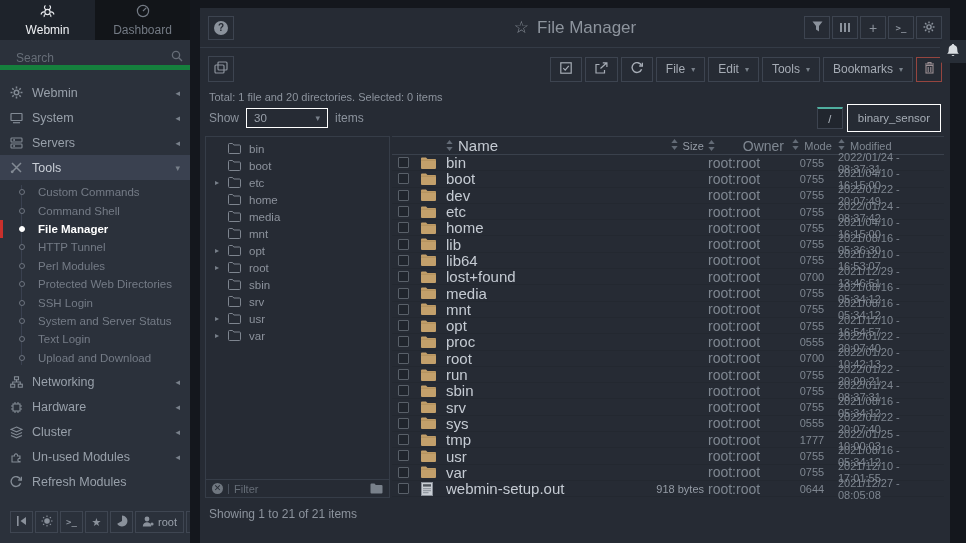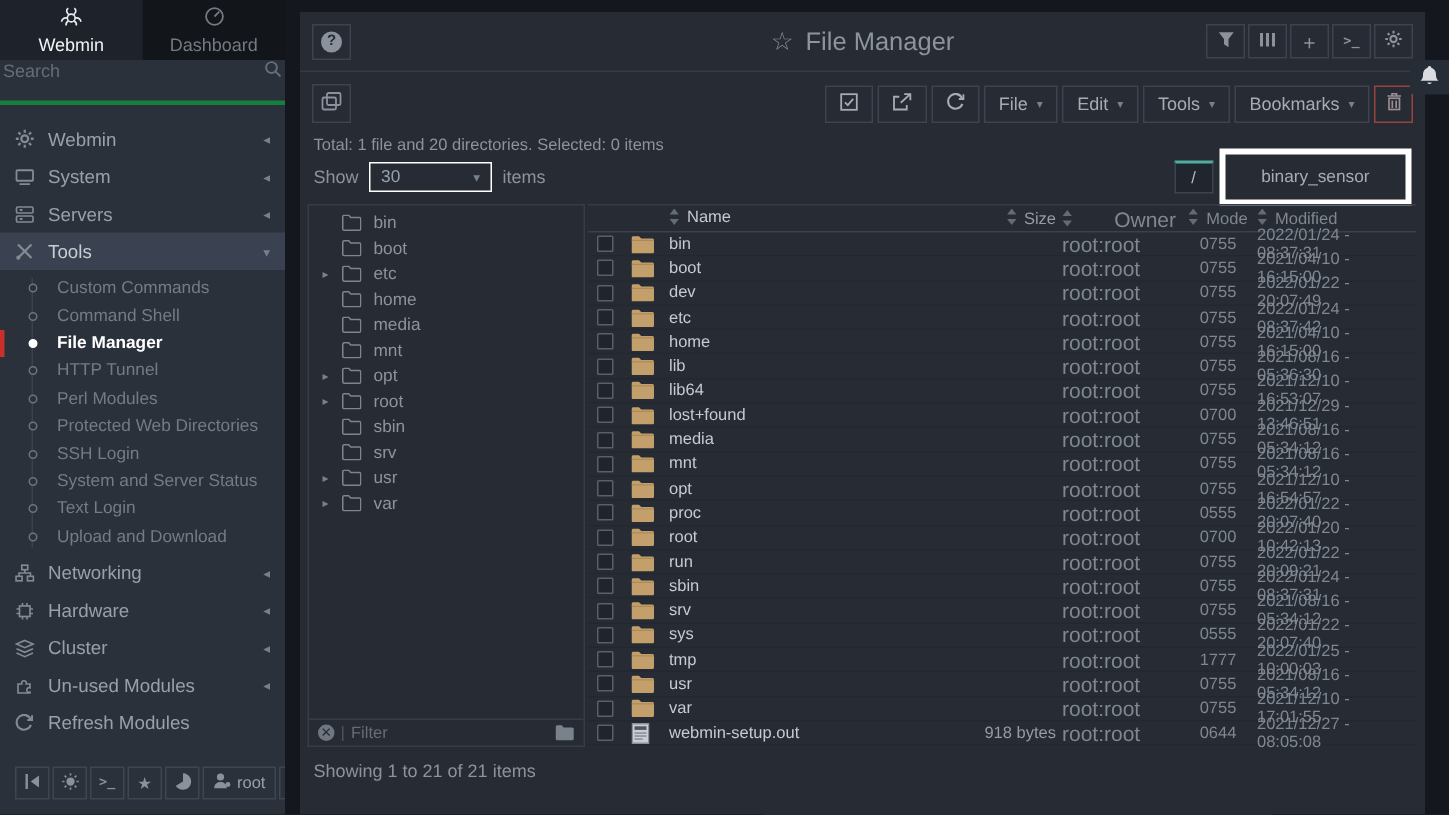--- a/index.html
+++ b/index.html
@@ -4,21 +4,21 @@
 <style>
   *{margin:0;padding:0;box-sizing:border-box}
   html,body{width:966px;height:543px}
   body{position:relative;overflow:hidden;background:#14171d;font-family:"Liberation Sans",sans-serif;font-size:12px}
   
   .sidebar{position:absolute;left:0;top:0;width:190px;height:543px;background:#2b313b}
   .tabs{display:flex;height:40px}
   .tab{flex:1;display:flex;flex-direction:column;align-items:center;justify-content:center;gap:2px;font-size:12px;cursor:pointer}
   .tab-webmin{background:#1e232b;color:#f0f2f5}
   .tab-dash{background:#121519;color:#737a84}
-  .searchrow{height:30px;display:flex;align-items:flex-start;padding:0 2px;border-bottom:3px solid #15803d}
+  .searchrow{height:30px;display:flex;align-items:flex-end;padding:0 16px;border-bottom:5px solid #15803d}
   .searchrow input{flex:1;background:transparent;border:0;outline:0;color:#cfd4da;font-size:12px;font-family:inherit}
   ::placeholder{color:#666d77;opacity:1}
   #menu{padding-top:10px}
   .m-item{height:25px;display:flex;align-items:center;padding:0 10px;color:#98a0aa;font-size:12.5px;cursor:pointer}
   .m-item .mi{width:22px;display:flex;color:#828a94}
   .m-item .lbl{flex:1}
   .car{color:#78808a;font-size:9px}
   .m-item.open{background:#3a4150;color:#c9ced6}
   .submenu{position:relative;padding:3px 0}
   .submenu:before{content:"";position:absolute;left:21px;top:5px;bottom:5px;border-left:1px solid #3a4150}
@@ -51,41 +51,41 @@
   .tgroup{margin-left:auto;display:flex;gap:3px;align-items:center}
   .t-btn{height:25px;min-width:25px;border:1px solid #3d4450;color:#a6acb5;font-size:12px;padding:0 9px;display:flex;align-items:center;justify-content:center;gap:6px;cursor:pointer;background:transparent;font-family:inherit}
   .t-btn .car{font-size:8px}
   .trashbtn{border-color:#96453f;width:26px;padding:0}
   .totalline{padding:0 9px;font-size:11px;color:#8c939d;height:14px;line-height:14px}
   .showrow{height:28px;display:flex;align-items:center;padding:0 9px;gap:7px;font-size:12px;color:#8c939d}
   .selectbox{width:82px;height:20px;border:1px solid #ffffff;display:flex;align-items:center;padding:0 7px;color:#9aa1ab;font-size:11.5px;cursor:pointer}
   .selectbox .car{margin-left:auto}
   .pathgroup{margin-left:auto;display:flex;gap:4px;align-items:center}
   .rootbtn{width:26px;height:22px;background:#21262e;border:1px solid #3d4450;border-top:2px solid #4fae9f;color:#b3bac2;font-size:11px;display:flex;align-items:center;justify-content:center;cursor:pointer;font-family:inherit}
-  .pathbox{height:38px;border:4px solid #ffffff;padding:0 24px;color:#a6adb6;font-size:11.5px;display:flex;align-items:center;cursor:text}
+  .pathbox{height:28px;border:1px solid #ffffff;padding:0 10px;color:#a6adb6;font-size:11.5px;display:flex;align-items:center;cursor:text}
   
   .panels{display:flex;margin:4px 6px 0 5px;height:362px}
   .tree{width:185px;border:1px solid #363d48;display:flex;flex-direction:column;background:#262b34}
   .treelist{flex:1;padding-top:3px;overflow:hidden}
   .tree-row{height:17px;display:flex;align-items:center;padding-left:9px;color:#8d939d;font-size:11.5px;cursor:pointer}
   .tcar{width:13px;font-size:8px;color:#79818b}
   .tfold{width:21px;display:flex}
   .treefilter{height:18px;border-top:1px solid #363d48;display:flex;align-items:center;padding:0 6px;gap:5px}
   .clear{width:11px;height:11px;border-radius:50%;background:#6f767f;color:#262b34;font-size:9px;line-height:11px;text-align:center;cursor:pointer}
   .fdiv{width:1px;height:10px;background:#4a515c}
   .treefilter input{flex:1;background:transparent;border:0;outline:0;color:#cfd4da;font-size:11px;min-width:0;font-family:inherit}
   .fbtn{display:flex;cursor:pointer;color:#79818b}
   .ftable{flex:1;margin-left:2px;display:flex;flex-direction:column;border-top:1px solid #363d48}
   .thead{height:18px;display:flex;align-items:center;font-size:11.5px;color:#949aa4;border-bottom:1px solid #3a414c}
   .hcell{display:flex;align-items:center;gap:5px;cursor:pointer}
   .trow{height:16.3px;display:flex;align-items:center;border-bottom:1px solid #232830;cursor:pointer}
   .c-cb{width:22px;display:flex}
   .cb{width:11px;height:11px;border:1px solid #596069;background:#20252d;border-radius:1px;margin-left:6px;cursor:pointer}
   .c-ic{width:32px;display:flex;padding-left:7px}
-  .c-name{flex:1;color:#c5cbd3;font-size:11px;display:flex;align-items:flex-start}
+  .c-name{flex:1;color:#c5cbd3;font-size:15px;display:flex;align-items:flex-start}
   .c-size{width:75px;color:#959ca6;font-size:11px;display:flex;justify-content:flex-end;padding-right:4px}
   .c-owner{width:80px;color:#7f8791;font-size:14px;display:flex;justify-content:space-between;padding-right:4px}
   .c-mode{width:48px;color:#7f8791;font-size:11px;display:flex;justify-content:center}
   .c-mod{width:108px;color:#7f8791;font-size:11px;display:flex;padding-left:2px}
   .showingline{margin:9px;font-size:12px;color:#8c939d}
   .belltab{position:absolute;right:0;top:40px;width:26px;height:23px;background:#272d36;border-radius:3px 0 0 3px;display:flex;align-items:center;justify-content:center;cursor:pointer}
 </style>
 </head>
 <body>
 

